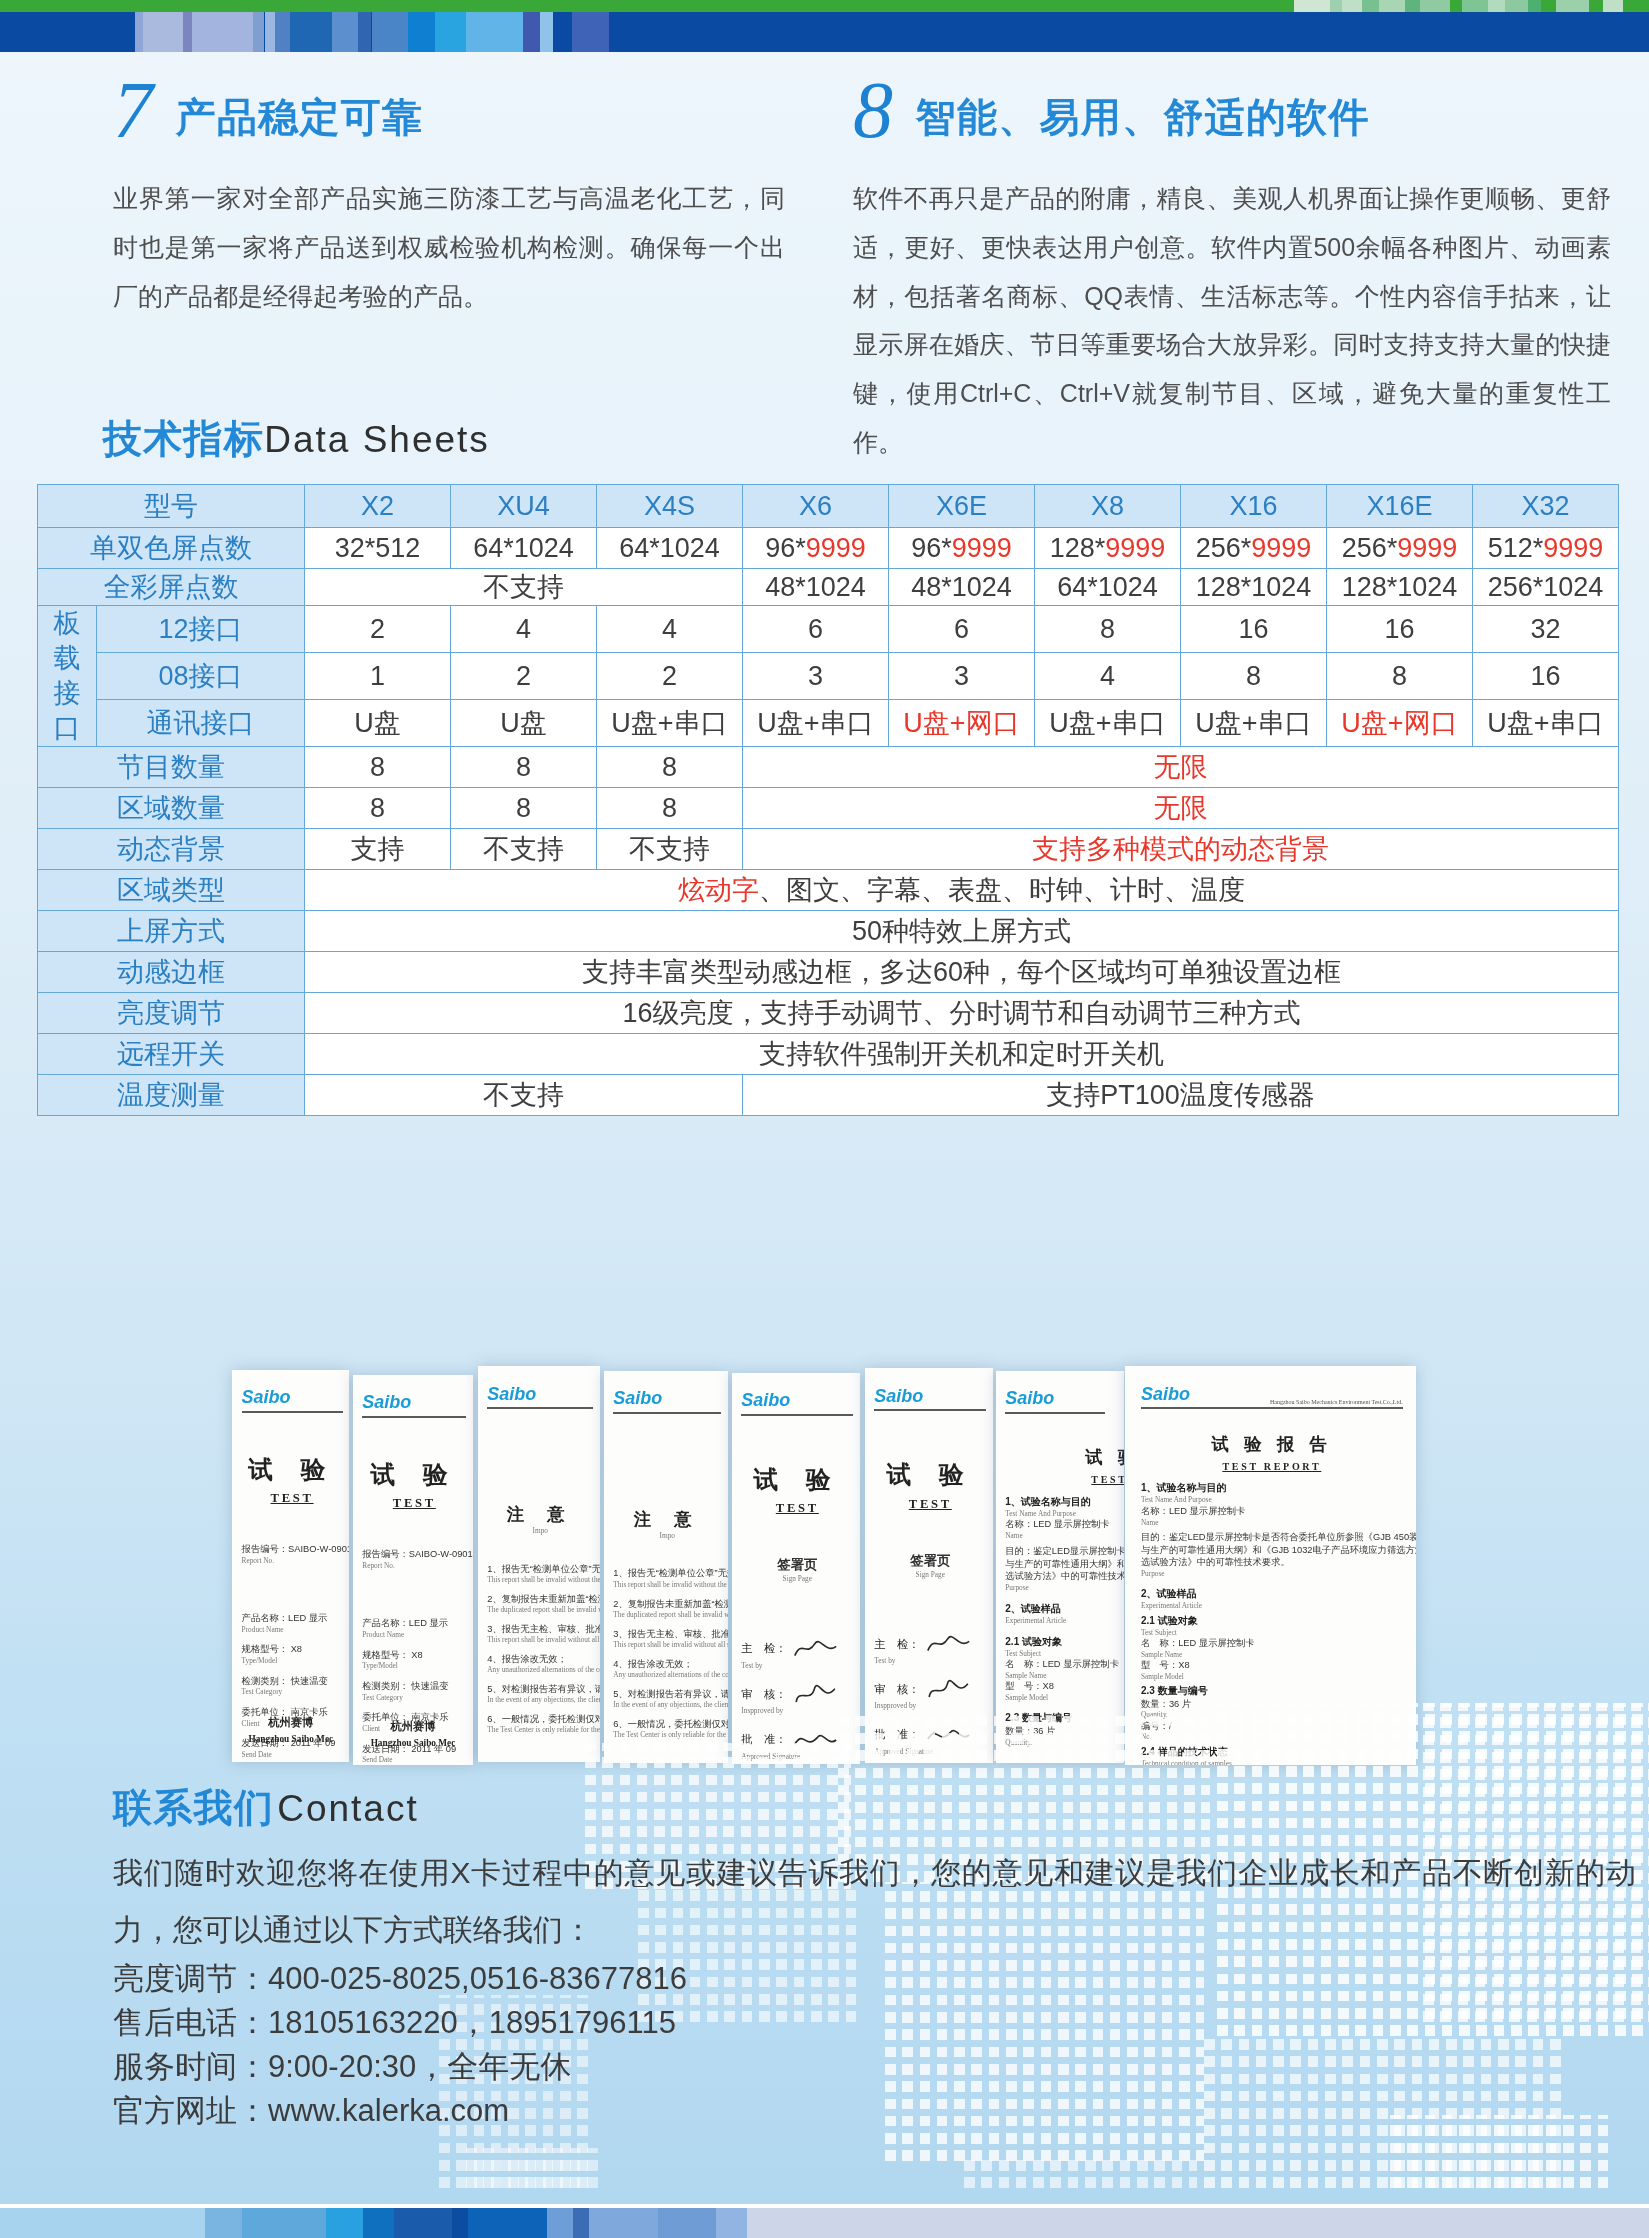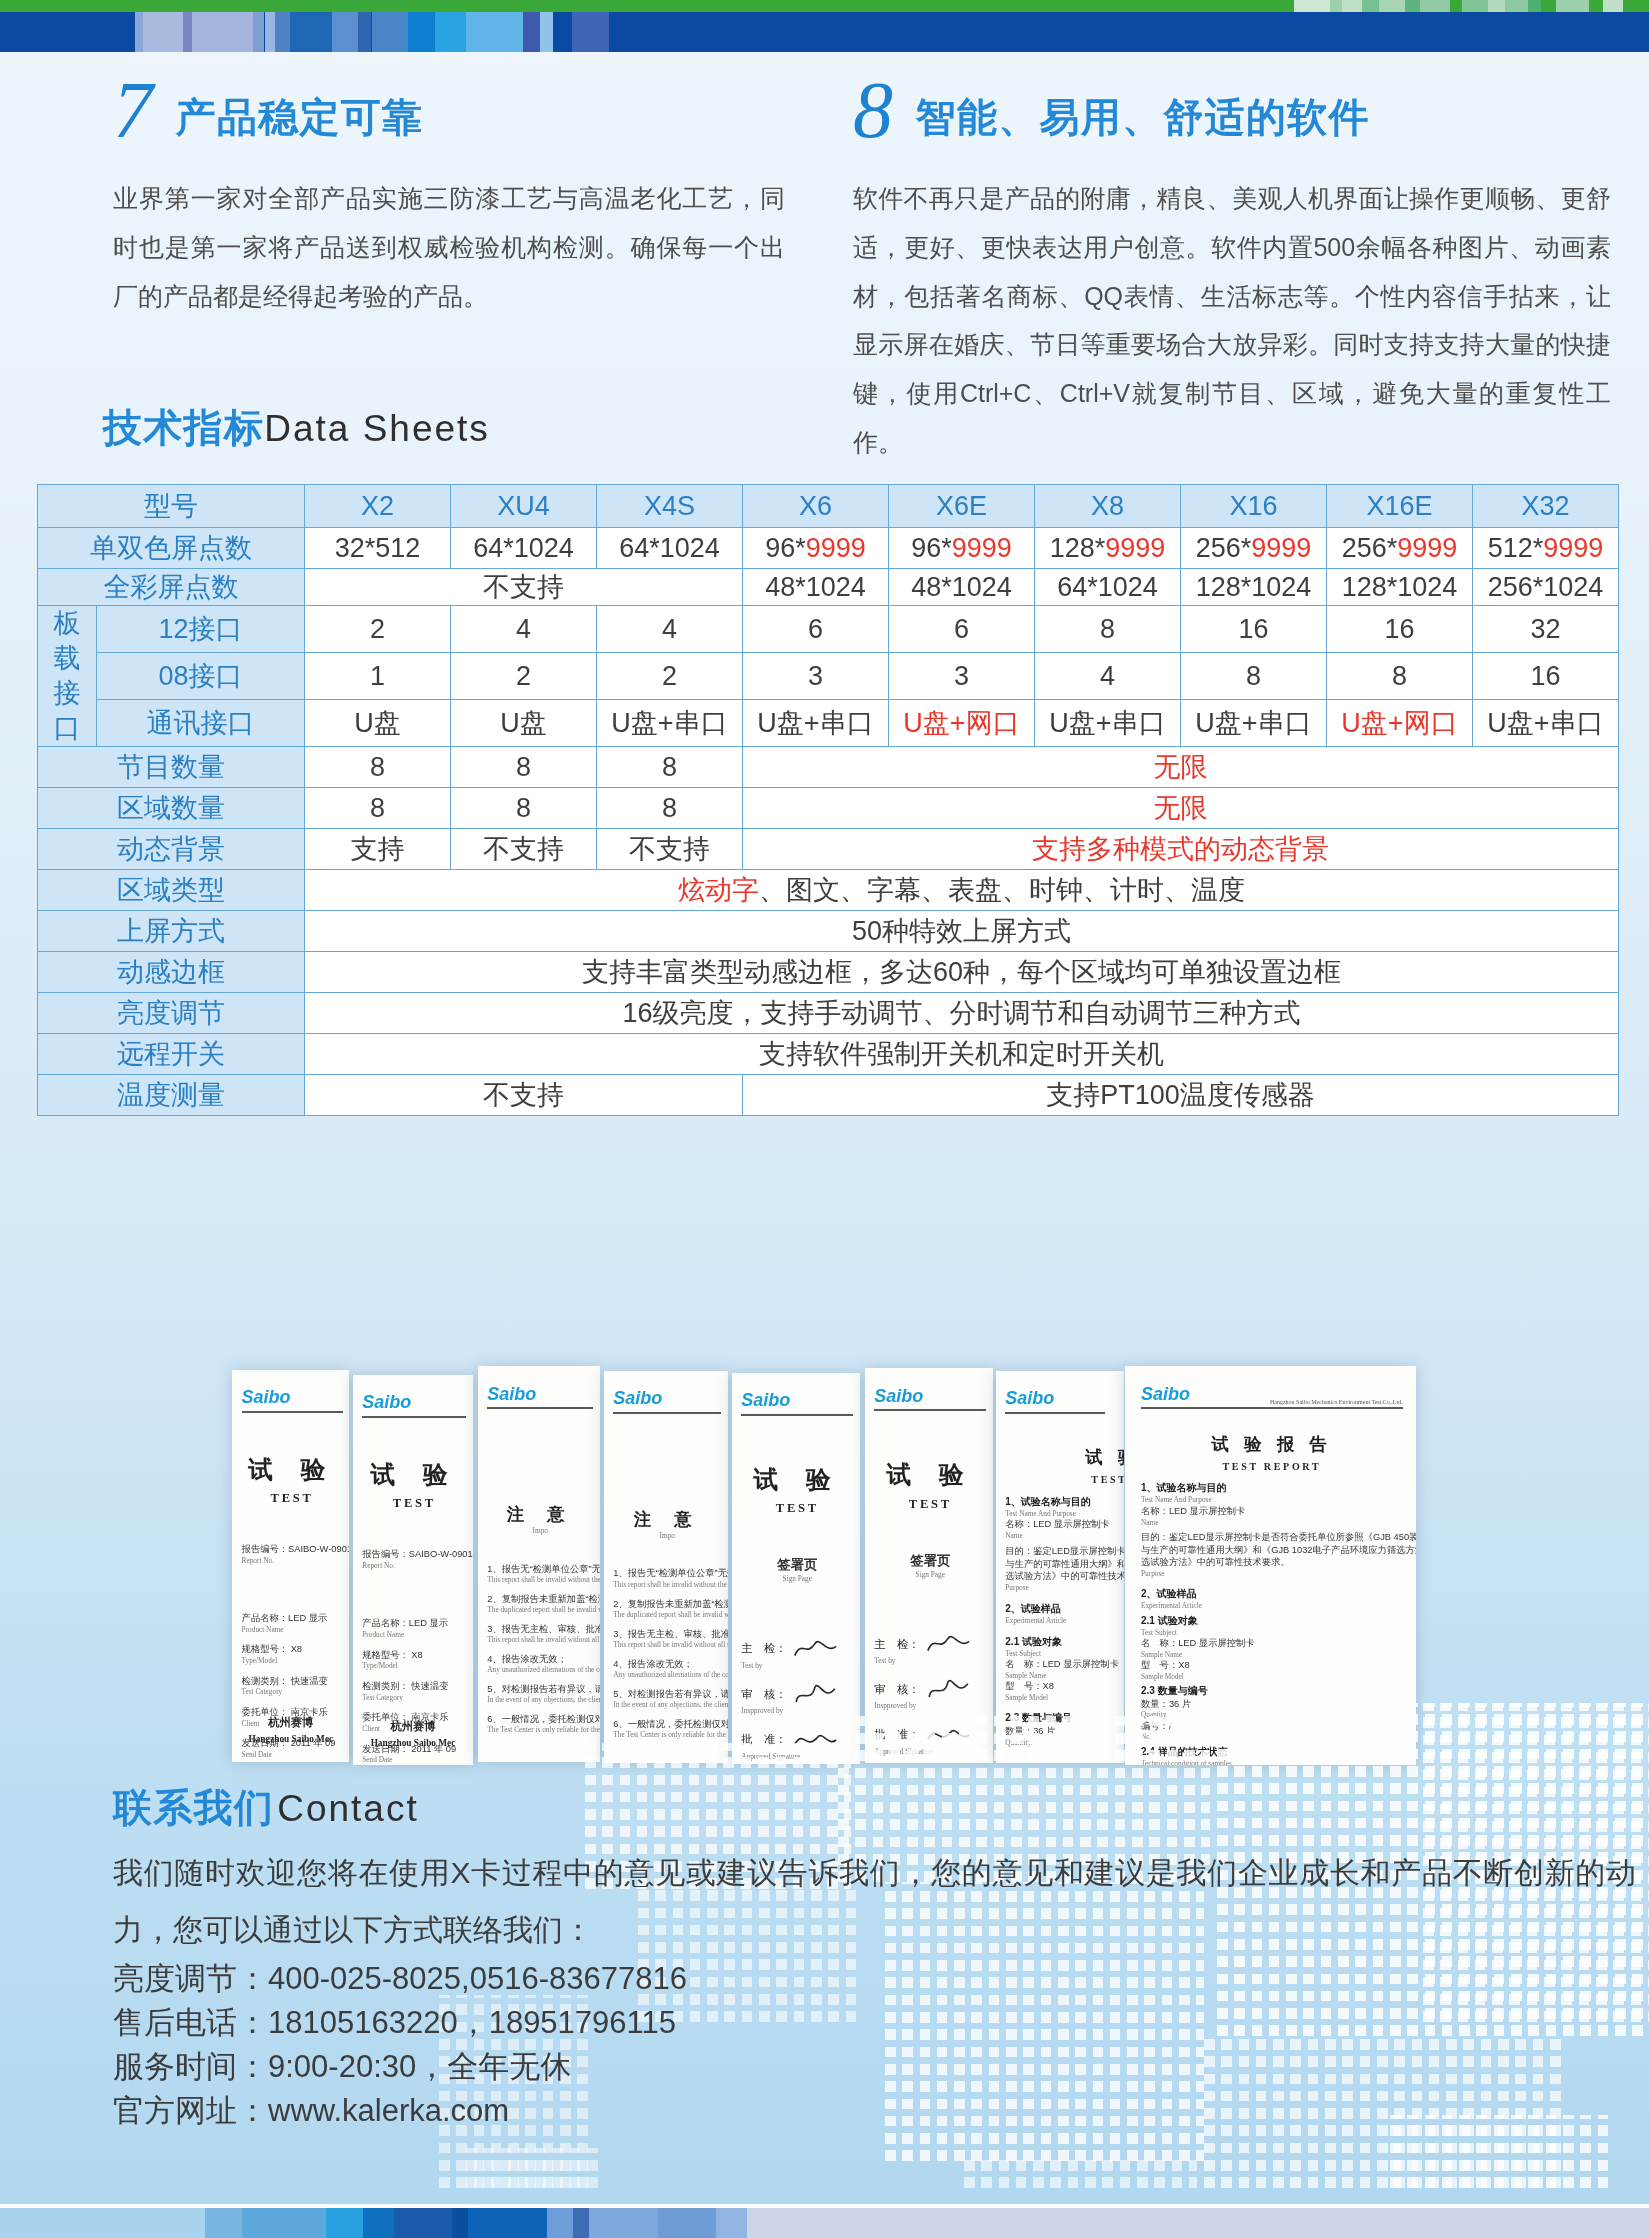--- a/index.html
+++ b/index.html
@@ -38,21 +38,21 @@
   .spec .red, .red{color:#e8382c;}
   .vlabel{width:1.1em;margin:0 auto;line-height:1.3;word-break:break-all;white-space:normal;}
   
   .certs{position:absolute;left:219px;top:1363px;width:1204px;height:409px;}
   .cert{position:absolute;background:#fdfdfc;box-shadow:0 0 14.6px rgba(70,100,130,.28);overflow:hidden;}
   .cert .inner{position:absolute;left:9.3px;top:17.3px;right:6.7px;}
   .saibo{font-style:italic;font-weight:bold;color:#1a9cd8;font-size:18px;
     border-bottom:2px solid #5a5a5a;padding-bottom:2.7px;display:block;}
   .cert .doc-title{text-align:center;font-size:24.6px;letter-spacing:10.6px;color:#222;margin-top:40px;font-weight:bold;white-space:nowrap;}
   .cert .doc-sub{text-align:center;font-size:12.6px;letter-spacing:2.7px;color:#222;margin-top:5.3px;
-    font-family:"Liberation Serif","DejaVu Serif",serif;font-weight:bold;white-space:nowrap;}
+    font-family:"Liberation Serif","DejaVu Serif",serif;font-weight:bold;white-space:nowrap;text-decoration:underline;}
   .cert .tiny{font-size:9.3px;color:#333;line-height:1.35;white-space:nowrap;}
   .cert .tiny-en{font-size:7.3px;color:#777;line-height:1.3;
     font-family:"Liberation Serif","DejaVu Serif",serif;white-space:nowrap;}
   .cert .fld{margin-top:9.3px;}
   .cert .footer{position:absolute;left:6.7px;right:6.7px;bottom:17.3px;text-align:center;}
   .cert .footer .zh{font-size:11.3px;font-weight:bold;color:#222;white-space:nowrap;}
   .cert .footer .en{font-size:9.3px;font-weight:bold;color:#222;white-space:nowrap;
     font-family:"Liberation Serif","DejaVu Serif",serif;margin-top:4px;}
   .cert .notes-title{text-align:center;font-size:17.3px;letter-spacing:9.3px;color:#222;margin-top:93px;font-weight:bold;white-space:nowrap;}
   .cert .note{margin-top:8px;}
@@ -115,21 +115,21 @@
   </div>
 
   <div class="sec" style="left:853px;top:74px;width:758px;">
     <div class="sec-head">
       <span class="sec-num">8</span>
       <span class="sec-title">智能、易用、舒适的软件</span>
     </div>
     <div class="sec-body">软件不再只是产品的附庸，精良、美观人机界面让操作更顺畅、更舒适，更好、更快表达用户创意。软件内置500余幅各种图片、动画素材，包括著名商标、QQ表情、生活标志等。个性内容信手拈来，让显示屏在婚庆、节日等重要场合大放异彩。同时支持支持大量的快捷键，使用Ctrl+C、Ctrl+V就复制节目、区域，避免大量的重复性工作。</div>
   </div>
 
-  <div class="h2" style="left:103px;top:401px;">
+  <div class="h2" style="left:103px;top:412px;">
     <span class="zh">技术指标</span><span class="en">Data Sheets</span>
   </div>
 
   <table class="spec">
     <colgroup>
       <col style="width:59px">
         <col style="width:208px">
       <col style="width:146px">
         <col style="width:146px">
         <col style="width:146px">

